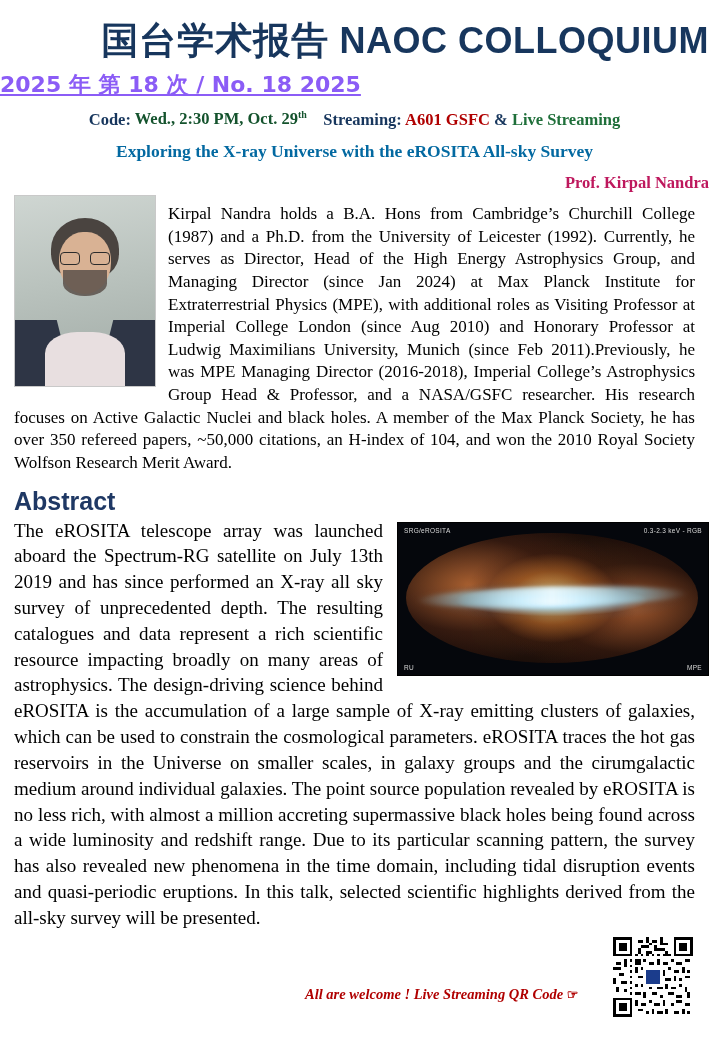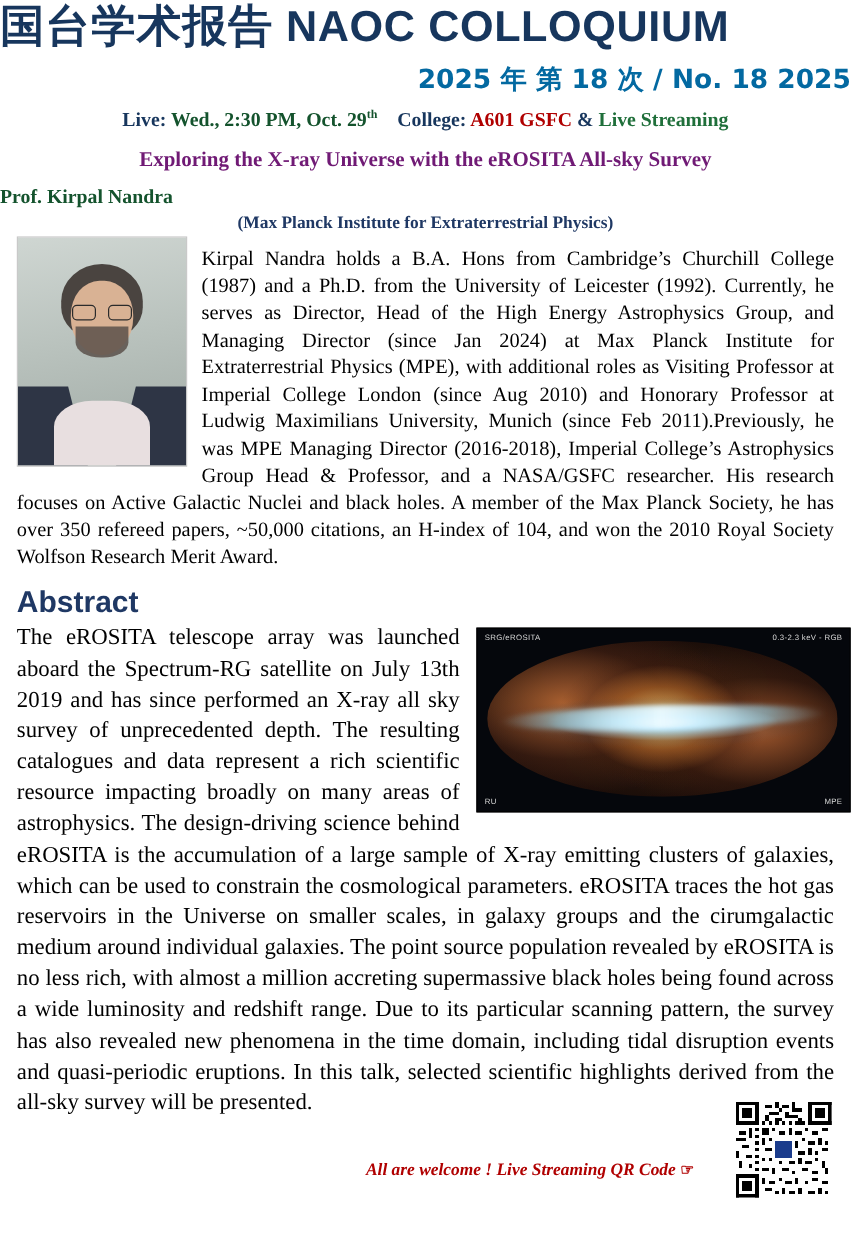--- a/index.html
+++ b/index.html
@@ -18,22 +18,22 @@
   .page {
     width: 709px;
     height: 1038px;
     padding: 0;
     box-sizing: border-box;
     position: relative;
   }
 
   
   .header-title {
-    text-align: left;
-    margin-top: 2px;
+    text-align: right;
+    margin-top: 21px;
     font-family: "Liberation Sans", sans-serif;
     font-weight: bold;
     font-size: 37px;
     letter-spacing: 0px;
     color: #17365d;
     line-height: 1.1;
     white-space: nowrap;
   }
   .header-title .cn {
     font-family: "DejaVu Sans", sans-serif;
@@ -41,26 +41,27 @@
     font-size: 37px;
     letter-spacing: 1px;
   }
   .header-title .en {
     font-family: "Liberation Sans", sans-serif;
     font-size: 36px;
     letter-spacing: 0.5px;
   }
 
   .issue-line {
-    text-align: right;
+    text-align: left;
     margin-top: 8px;
     font-family: "Liberation Serif", serif;
     font-weight: bold;
     font-size: 23px;
-    color: #0369a1;
+    color: #8b5cf6;
+    text-decoration: underline;
   }
   .issue-line .cn {
     font-family: "DejaVu Sans", sans-serif;
     font-weight: bold;
     font-size: 22px;
   }
 
   .meta-line {
     text-align: center;
     margin-top: 9px;
@@ -72,29 +73,29 @@
   .meta-loc   { color: #b00000; }
   .meta-amp   { color: #17365d; }
   .meta-stream{ color: #1f6f3a; }
   sup { font-size: 10px; vertical-align: super; }
 
   .talk-title {
     text-align: center;
     margin-top: 12px;
     font-size: 17.5px;
     font-weight: bold;
-    color: #701a75;
+    color: #0369a1;
   }
 
   .speaker {
-    text-align: left;
+    text-align: right;
     margin-top: 11px;
     font-size: 16.5px;
     font-weight: bold;
-    color: #14532d;
+    color: #be185d;
   }
   .affiliation {
     text-align: center;
     margin-top: 4px;
     font-size: 14.5px;
     font-weight: bold;
     color: #1f3864;
   }
 
   
@@ -266,32 +267,31 @@
   <div class="header-title">
     <span class="cn">国台学术报告</span>
     <span class="en">NAOC COLLOQUIUM</span>
   </div>
 
   <div class="issue-line">
     <span class="cn">2025 年 第 18 次 / No. 18  2025</span>
   </div>
 
   <div class="meta-line">
-    <span class="meta-label">Live:</span>
+    <span class="meta-label">Code:</span>
     <span class="meta-time"><span>Wed., 2:30 PM, Oct. 29</span><sup>th</sup></span>
     &nbsp;&nbsp;
-    <span class="meta-label">College:</span>
+    <span class="meta-label">Streaming:</span>
     <span class="meta-loc">A601 GSFC</span>
     <span class="meta-amp">&amp;</span>
     <span class="meta-stream">Live Streaming</span>
   </div>
 
   <div class="talk-title">Exploring the X-ray Universe with the eROSITA All-sky Survey</div>
   <div class="speaker">Prof. Kirpal Nandra</div>
-  <div class="affiliation">(Max Planck Institute for Extraterrestrial Physics)</div>
 
   <div class="portrait">
     <div class="jacket-l"></div>
     <div class="jacket-r"></div>
     <div class="shirt"></div>
     <div class="hair"></div>
     <div class="face"></div>
     <div class="glasses"></div>
     <div class="beard"></div>
   </div>

